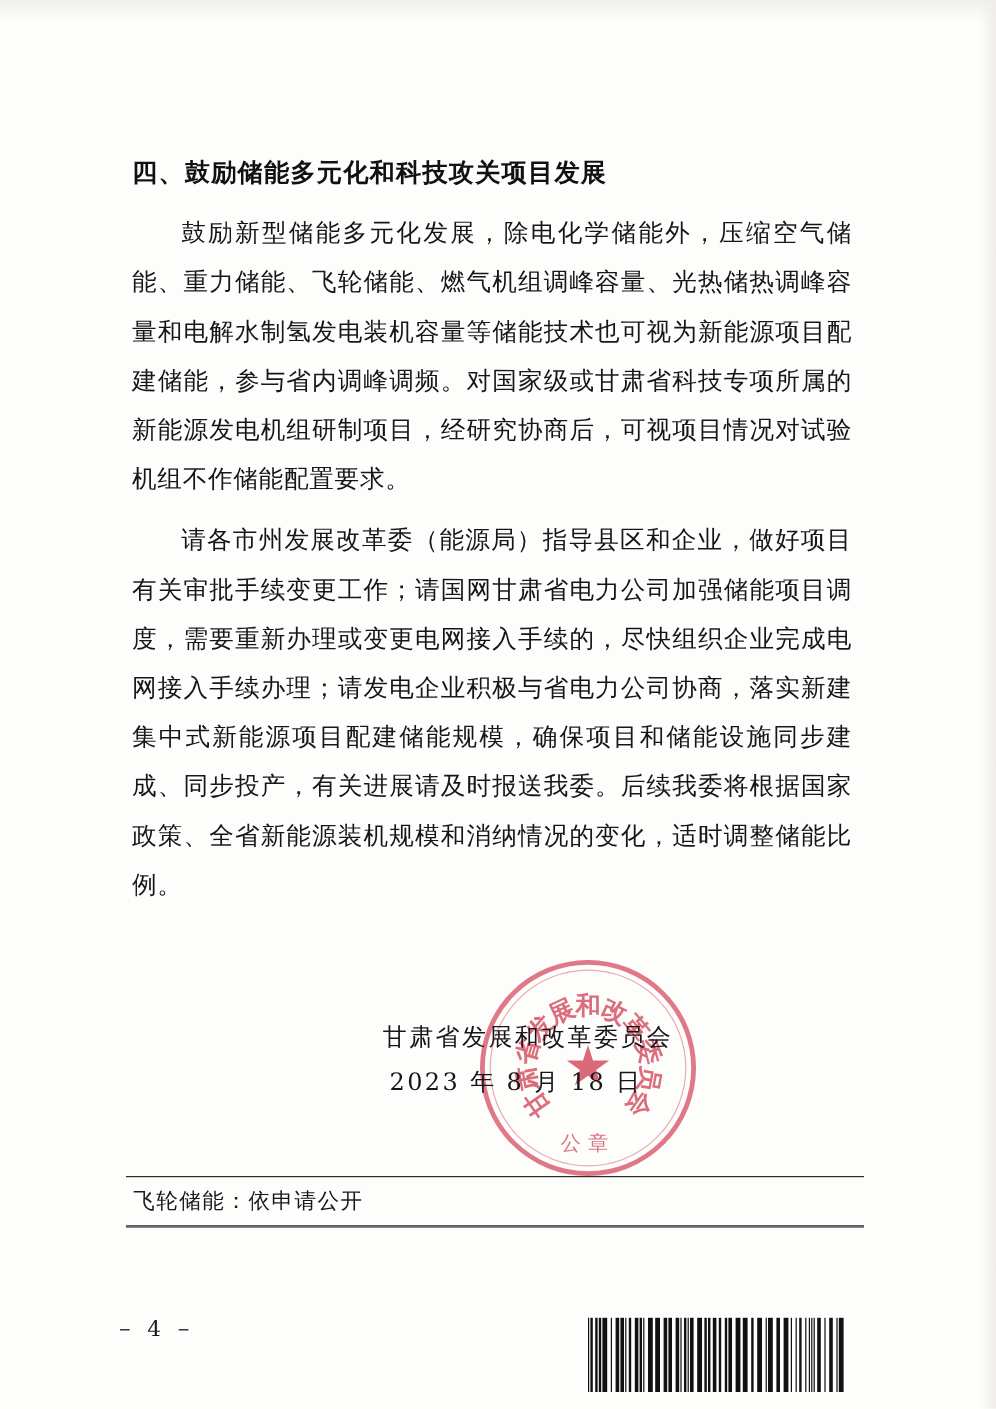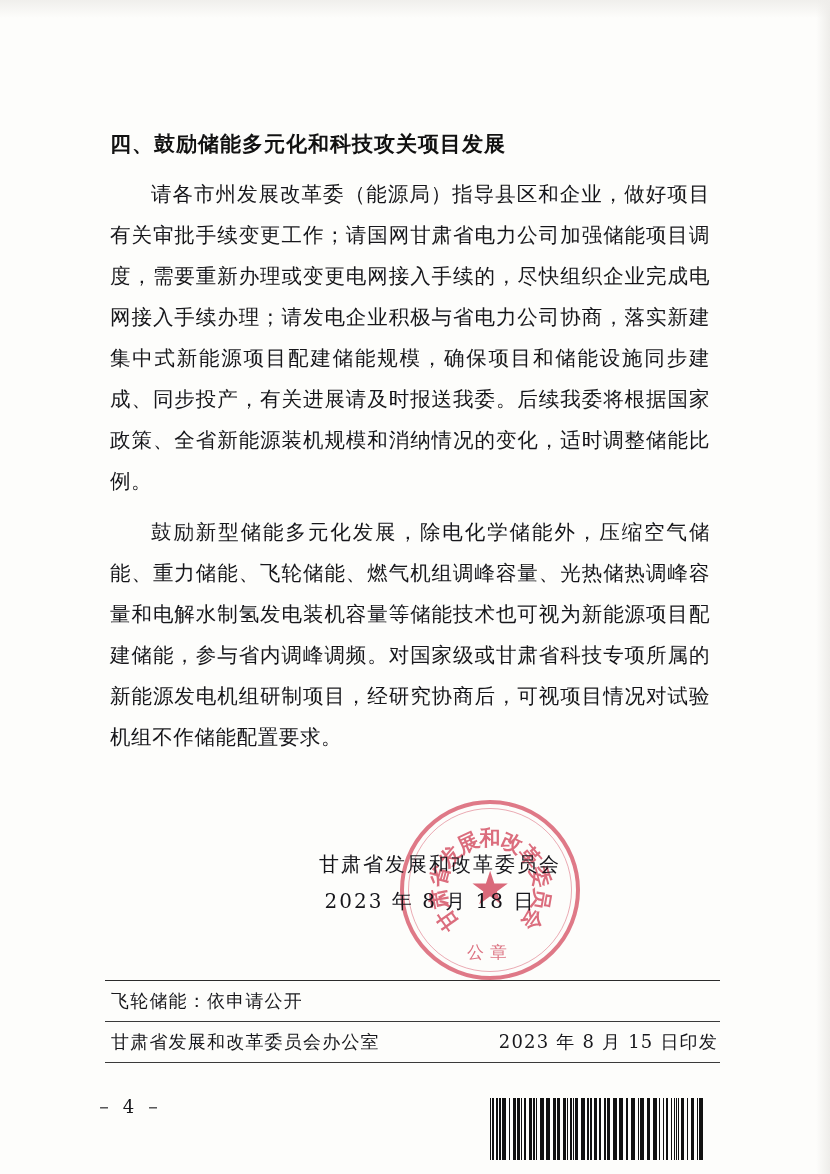--- a/index.html
+++ b/index.html
@@ -200,23 +200,23 @@
   }
 </style>
 </head>
 <body>
 
 <div class="page">
 
   <div class="content">
     <h2 class="section-heading">四、鼓励储能多元化和科技攻关项目发展</h2>
 
+    <p class="body-par">鼓励新型储能多元化发展，除电化学储能外，压缩空气储能、重力储能、飞轮储能、燃气机组调峰容量、光热储热调峰容量和电解水制氢发电装机容量等储能技术也可视为新能源项目配建储能，参与省内调峰调频。对国家级或甘肃省科技专项所属的新能源发电机组研制项目，经研究协商后，可视项目情况对试验机组不作储能配置要求。</p>
+
     <p class="body-par">请各市州发展改革委（能源局）指导县区和企业，做好项目有关审批手续变更工作；请国网甘肃省电力公司加强储能项目调度，需要重新办理或变更电网接入手续的，尽快组织企业完成电网接入手续办理；请发电企业积极与省电力公司协商，落实新建集中式新能源项目配建储能规模，确保项目和储能设施同步建成、同步投产，有关进展请及时报送我委。后续我委将根据国家政策、全省新能源装机规模和消纳情况的变化，适时调整储能比例。</p>
-
-    <p class="body-par">鼓励新型储能多元化发展，除电化学储能外，压缩空气储能、重力储能、飞轮储能、燃气机组调峰容量、光热储热调峰容量和电解水制氢发电装机容量等储能技术也可视为新能源项目配建储能，参与省内调峰调频。对国家级或甘肃省科技专项所属的新能源发电机组研制项目，经研究协商后，可视项目情况对试验机组不作储能配置要求。</p>
   </div>
 
   <div class="seal">
     <div class="ring"></div>
     <div class="ring2"></div>
     <div class="seal-text" id="seal-arc">
         <span class="seal-char" style="transform: rotate(-125deg) translate(-50%, -66px) rotate(0deg);">甘</span>
         <span class="seal-char" style="transform: rotate(-100deg) translate(-50%, -66px) rotate(0deg);">肃</span>
         <span class="seal-char" style="transform: rotate(-75deg) translate(-50%, -66px) rotate(0deg);">省</span>
         <span class="seal-char" style="transform: rotate(-50deg) translate(-50%, -66px) rotate(0deg);">发</span>
@@ -236,24 +236,20 @@
     <div class="sig-line">甘肃省发展和改革委员会</div>
     <div class="sig-date">2023 年 8 月 18 日</div>
   </div>
 
   <div class="footer">
     <div class="rule"></div>
     <div class="footer-row single">
       <span>飞轮储能：依申请公开</span>
     </div>
     <div class="rule thin"></div>
-    <div class="footer-row">
-      <span>甘肃省发展和改革委员会办公室</span>
-      <span>2023 年 8 月 15 日印发</span>
-    </div>
     <div class="rule thin"></div>
   </div>
 
   <div class="page-number">－ 4 －</div>
 
   <div class="barcode" id="barcode">
       <i style="width: 1px;"></i>
       <i style="width: 1px; background: transparent;"></i>
       <i style="width: 2px;"></i>
       <i style="width: 2px; background: transparent;"></i>

